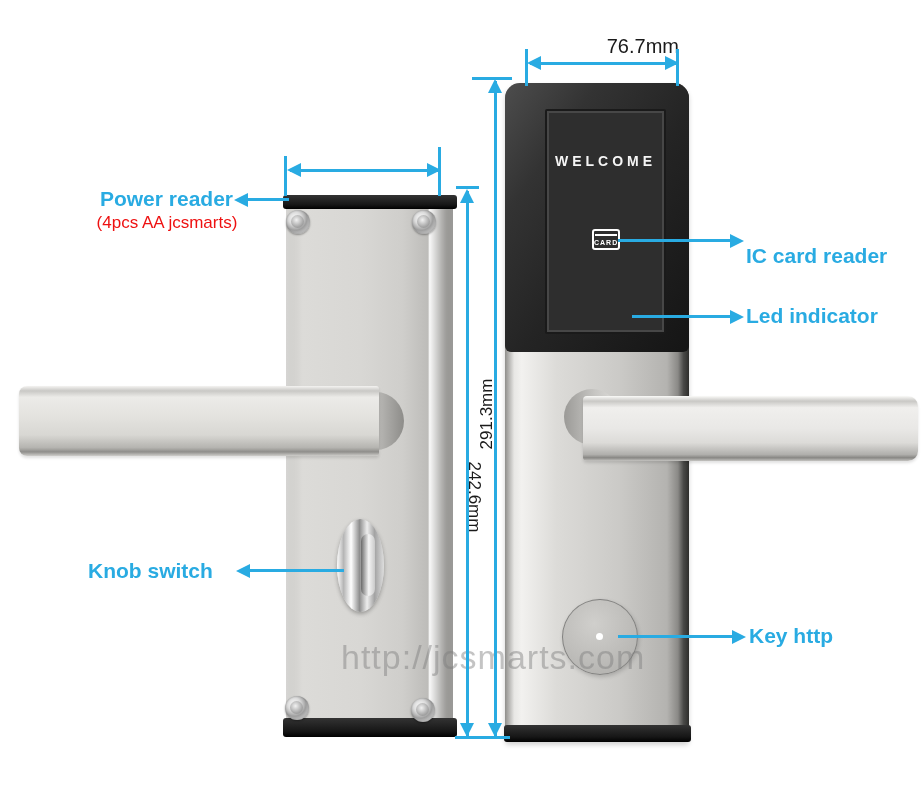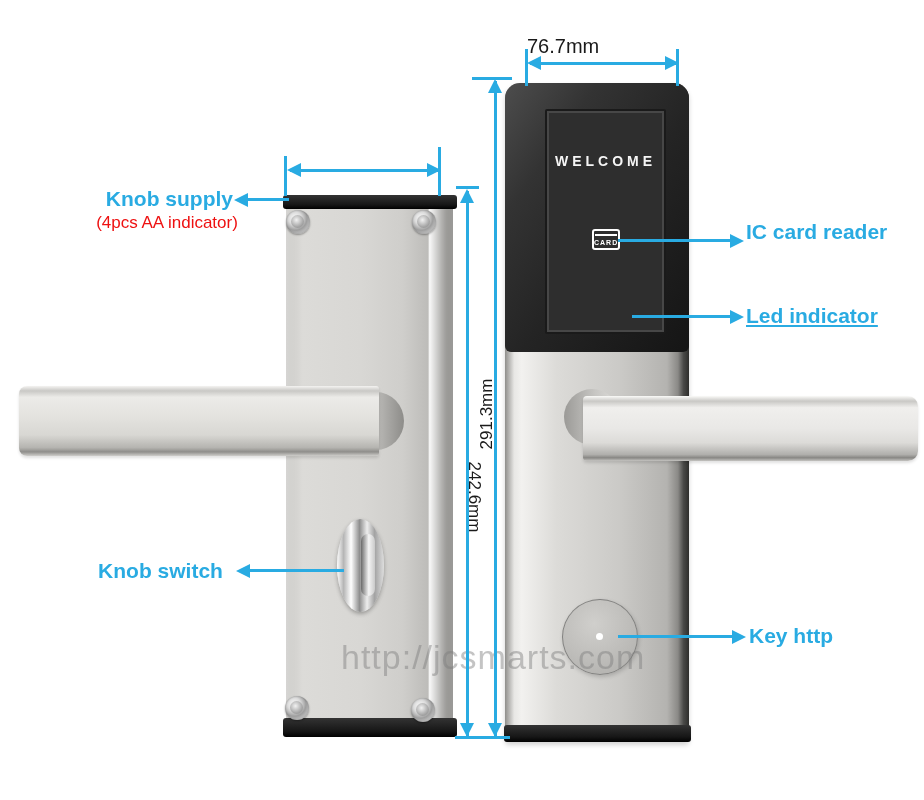--- a/index.html
+++ b/index.html
@@ -14,21 +14,21 @@
   
   .hline{position:absolute;height:3px;background:var(--blue);}
   .vline{position:absolute;width:3px;background:var(--blue);}
   .ext{position:absolute;background:var(--blue);}
   .arrow{position:absolute;width:0;height:0;}
   .arrow.a-left {border-right:14px solid var(--blue);border-top:7px solid transparent;border-bottom:7px solid transparent;}
   .arrow.a-right{border-left:14px solid var(--blue);border-top:7px solid transparent;border-bottom:7px solid transparent;}
   .arrow.a-up   {border-bottom:14px solid var(--blue);border-left:7px solid transparent;border-right:7px solid transparent;}
   .arrow.a-down {border-top:14px solid var(--blue);border-left:7px solid transparent;border-right:7px solid transparent;}
 
-  .dim-label{position:absolute;color:var(--dim);font-size:20px;text-align:left;white-space:nowrap;}
+  .dim-label{position:absolute;color:var(--dim);font-size:20px;text-align:right;white-space:nowrap;}
   .dim-label-v{position:absolute;color:var(--dim);font-size:17px;text-align:center;white-space:nowrap;width:84px;height:20px;line-height:20px;}
   .rot-cw {transform:rotate(90deg);}
   .rot-ccw{transform:rotate(-90deg);}
 
   .callout{position:absolute;color:var(--blue);font-size:21px;font-weight:bold;white-space:nowrap;}
   .note-red{position:absolute;color:var(--red);font-size:17px;white-space:nowrap;}
 
   
   .handle-bar-left{position:absolute;left:19px;top:386px;width:360px;height:70px;z-index:4;
     border-radius:8px 3px 3px 8px;
@@ -142,34 +142,34 @@
   <div class="dim-label-v rot-cw ann" style="left:432px;top:487px;">242.6mm</div>
   <div class="ext ann" style="left:456px;top:186px;width:23px;height:3px;"></div>
 
   <div class="vline ann" style="left:494px;top:81px;height:655px;"></div>
   <div class="arrow a-up ann" style="left:488px;top:79px;"></div>
   <div class="arrow a-down ann" style="left:488px;top:723px;"></div>
   <div class="dim-label-v rot-ccw ann" style="left:445px;top:404px;">291.3mm</div>
   <div class="ext ann" style="left:472px;top:77px;width:40px;height:3px;"></div>
   <div class="ext ann" style="left:455px;top:736px;width:55px;height:3px;"></div>
 
-  <div class="callout ann" style="left:88px;top:187px;width:145px;text-align:right;">Knob supply</div>
-  <div class="note-red ann" style="left:92px;top:213px;width:150px;text-align:center;">(4pcs AA indicator)</div>
+  <div class="callout ann" style="left:88px;top:187px;width:145px;text-align:right;">Power reader</div>
+  <div class="note-red ann" style="left:92px;top:213px;width:150px;text-align:center;">(4pcs AA jcsmarts)</div>
   <div class="arrow a-left ann" style="left:234px;top:193px;"></div>
   <div class="hline ann" style="left:246px;top:198px;width:43px;"></div>
 
-  <div class="callout ann" style="left:88px;top:559px;width:145px;text-align:center;">Knob switch</div>
+  <div class="callout ann" style="left:88px;top:559px;width:145px;text-align:left;">Knob switch</div>
   <div class="arrow a-left ann" style="left:236px;top:564px;"></div>
   <div class="hline ann" style="left:248px;top:569px;width:96px;"></div>
 
   <div class="hline ann" style="left:618px;top:239px;width:114px;"></div>
   <div class="arrow a-right ann" style="left:730px;top:234px;"></div>
-  <div class="callout ann" style="left:746px;top:220px;">IC card reader</div>
+  <div class="callout ann" style="left:746px;top:244px;">IC card reader</div>
 
   <div class="hline ann" style="left:632px;top:315px;width:100px;"></div>
   <div class="arrow a-right ann" style="left:730px;top:310px;"></div>
-  <div class="callout ann" style="left:746px;top:304px;text-decoration:underline;">Led indicator</div>
+  <div class="callout ann" style="left:746px;top:304px;">Led indicator</div>
 
   <div class="hline ann" style="left:618px;top:635px;width:116px;"></div>
   <div class="arrow a-right ann" style="left:732px;top:630px;"></div>
   <div class="callout ann" style="left:749px;top:624px;">Key http</div>
 
 </div>
 
 </body></html>

